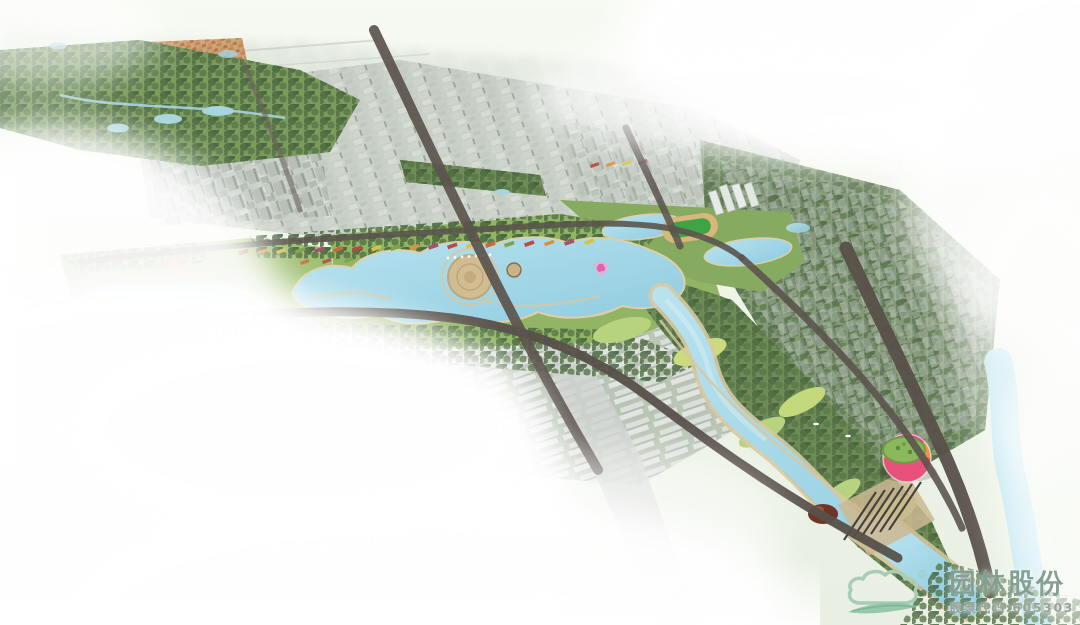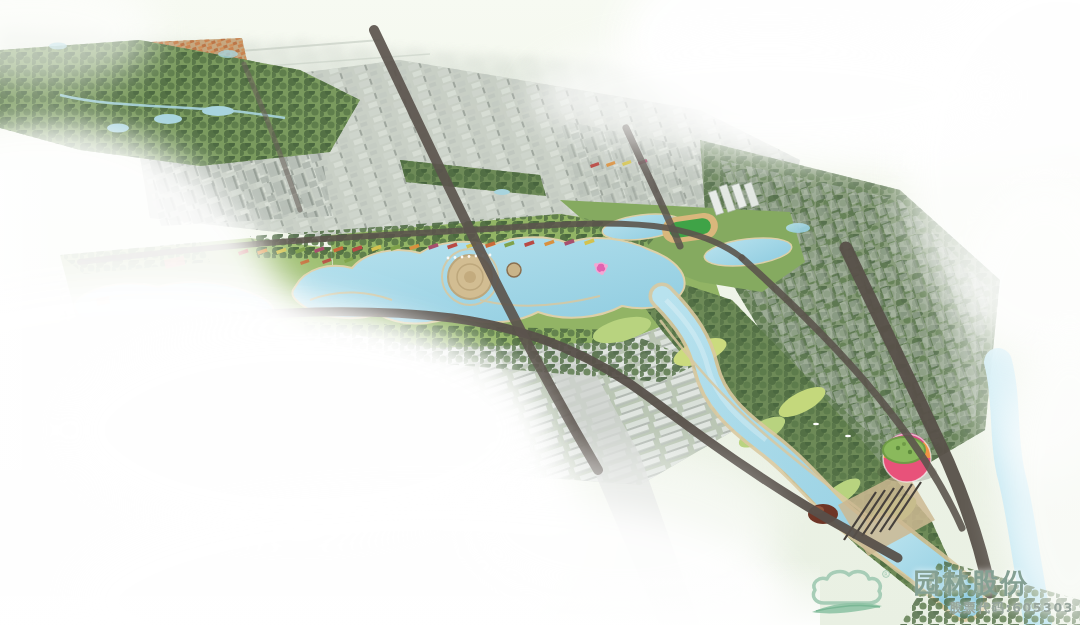--- a/index.html
+++ b/index.html
@@ -5,21 +5,21 @@
   html,body{margin:0;padding:0;background:#fff;}
   .stage{position:relative;width:1080px;height:625px;overflow:hidden;background:#f4f8f0;
          font-family:"DejaVu Sans","Liberation Sans",sans-serif;text-align:center;}
   .stage svg.scene{position:absolute;left:0;top:0;}
   .watermark{position:absolute;right:6px;bottom:4px;display:flex;align-items:center;gap:9px;z-index:50;}
   .wm-logo{width:102px;height:56px;flex:0 0 auto;}
   .wm-text{display:flex;flex-direction:column;align-items:flex-start;}
   .wm-name{font-size:27px;font-weight:700;letter-spacing:2px;color:#84a093;line-height:1.05;
            text-shadow:0 0 6px rgba(255,255,255,.85);}
   .wm-code{font-size:12.5px;font-weight:600;letter-spacing:1.6px;color:#97a59d;margin-top:2px;
-           text-shadow:0 0 5px rgba(255,255,255,.85);padding-left:36px;}
+           text-shadow:0 0 5px rgba(255,255,255,.85);}
 </style>
 </head>
 <body>
 
 <div class="stage">
 <svg class="scene" width="1080" height="625" viewBox="0 0 1080 625">
   <defs>
     <linearGradient id="skyG" x1="0" y1="0" x2="0" y2="1">
       <stop offset="0" stop-color="#f7faf2"></stop>
           <stop offset=".55" stop-color="#edf3e6"></stop>

